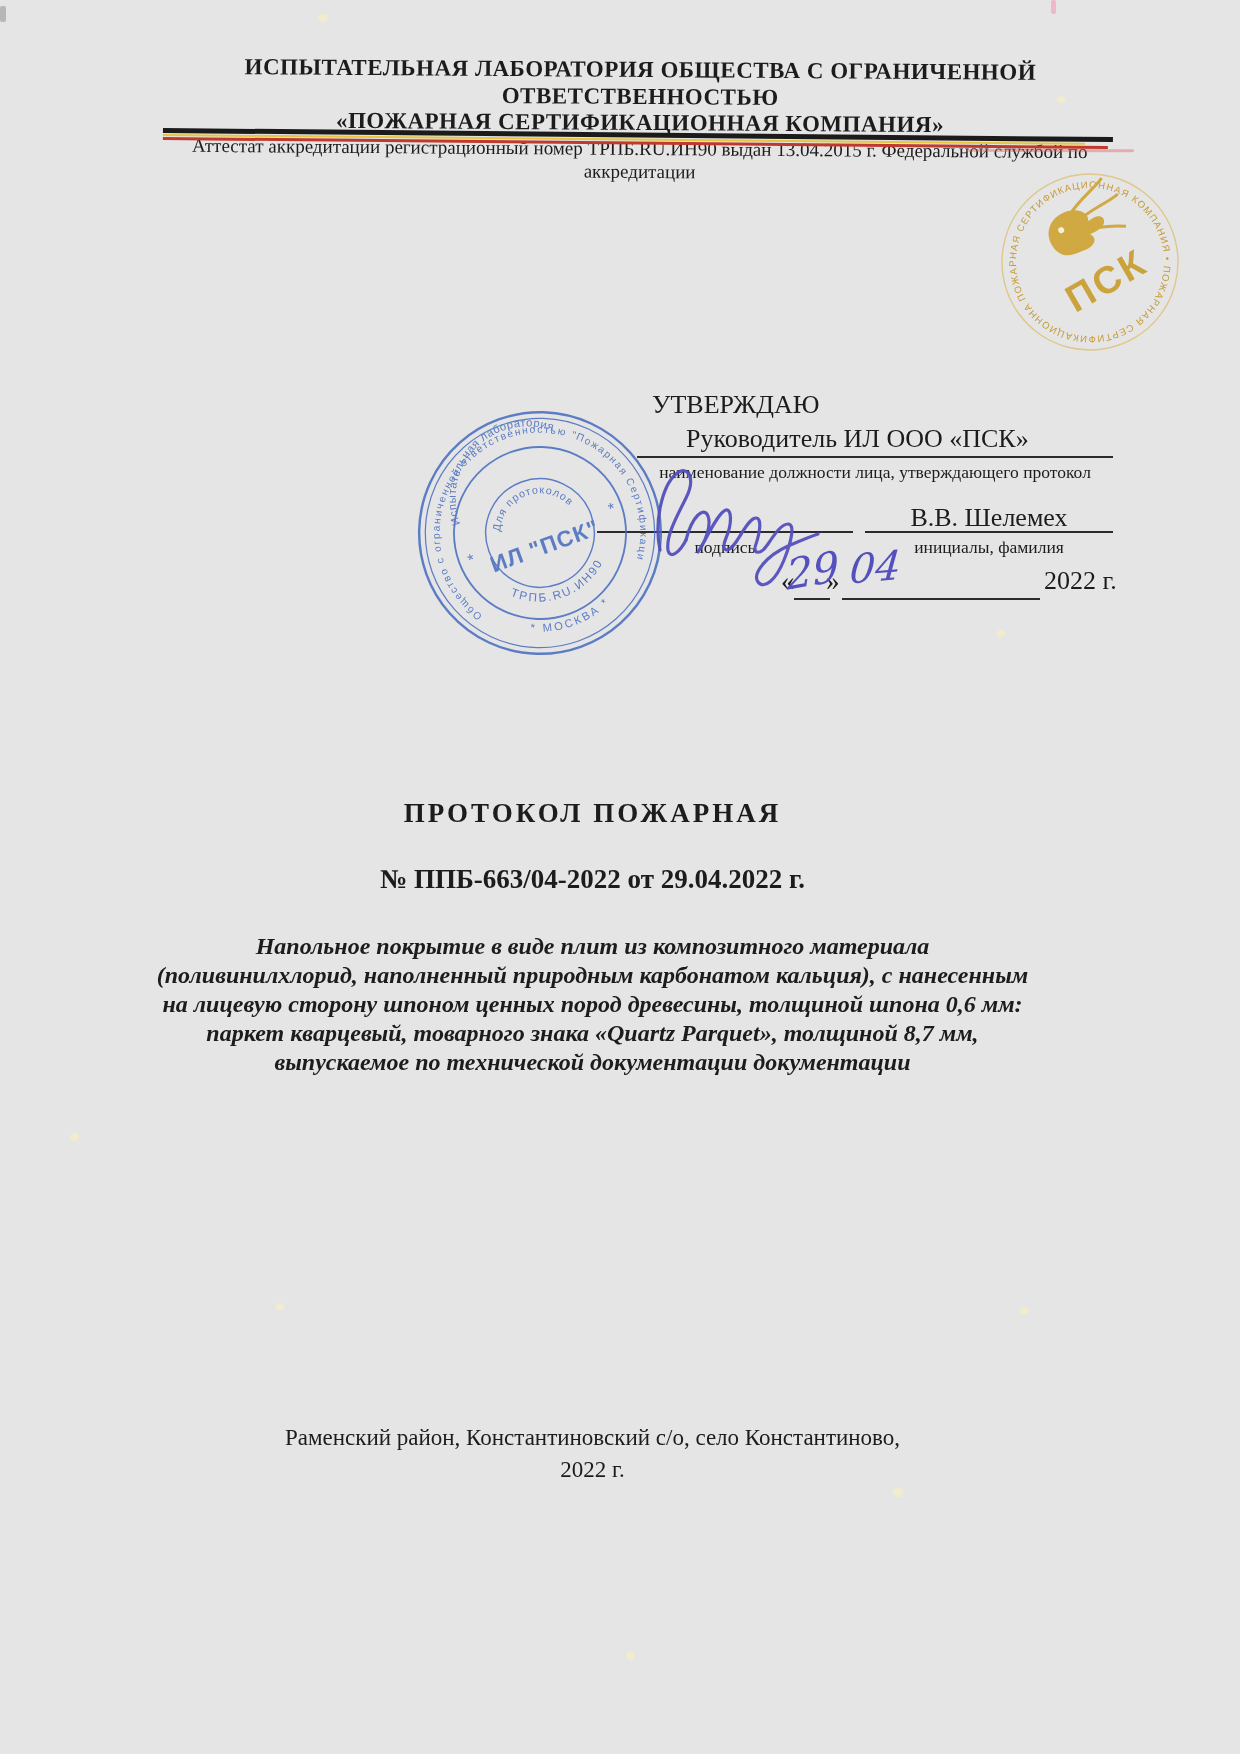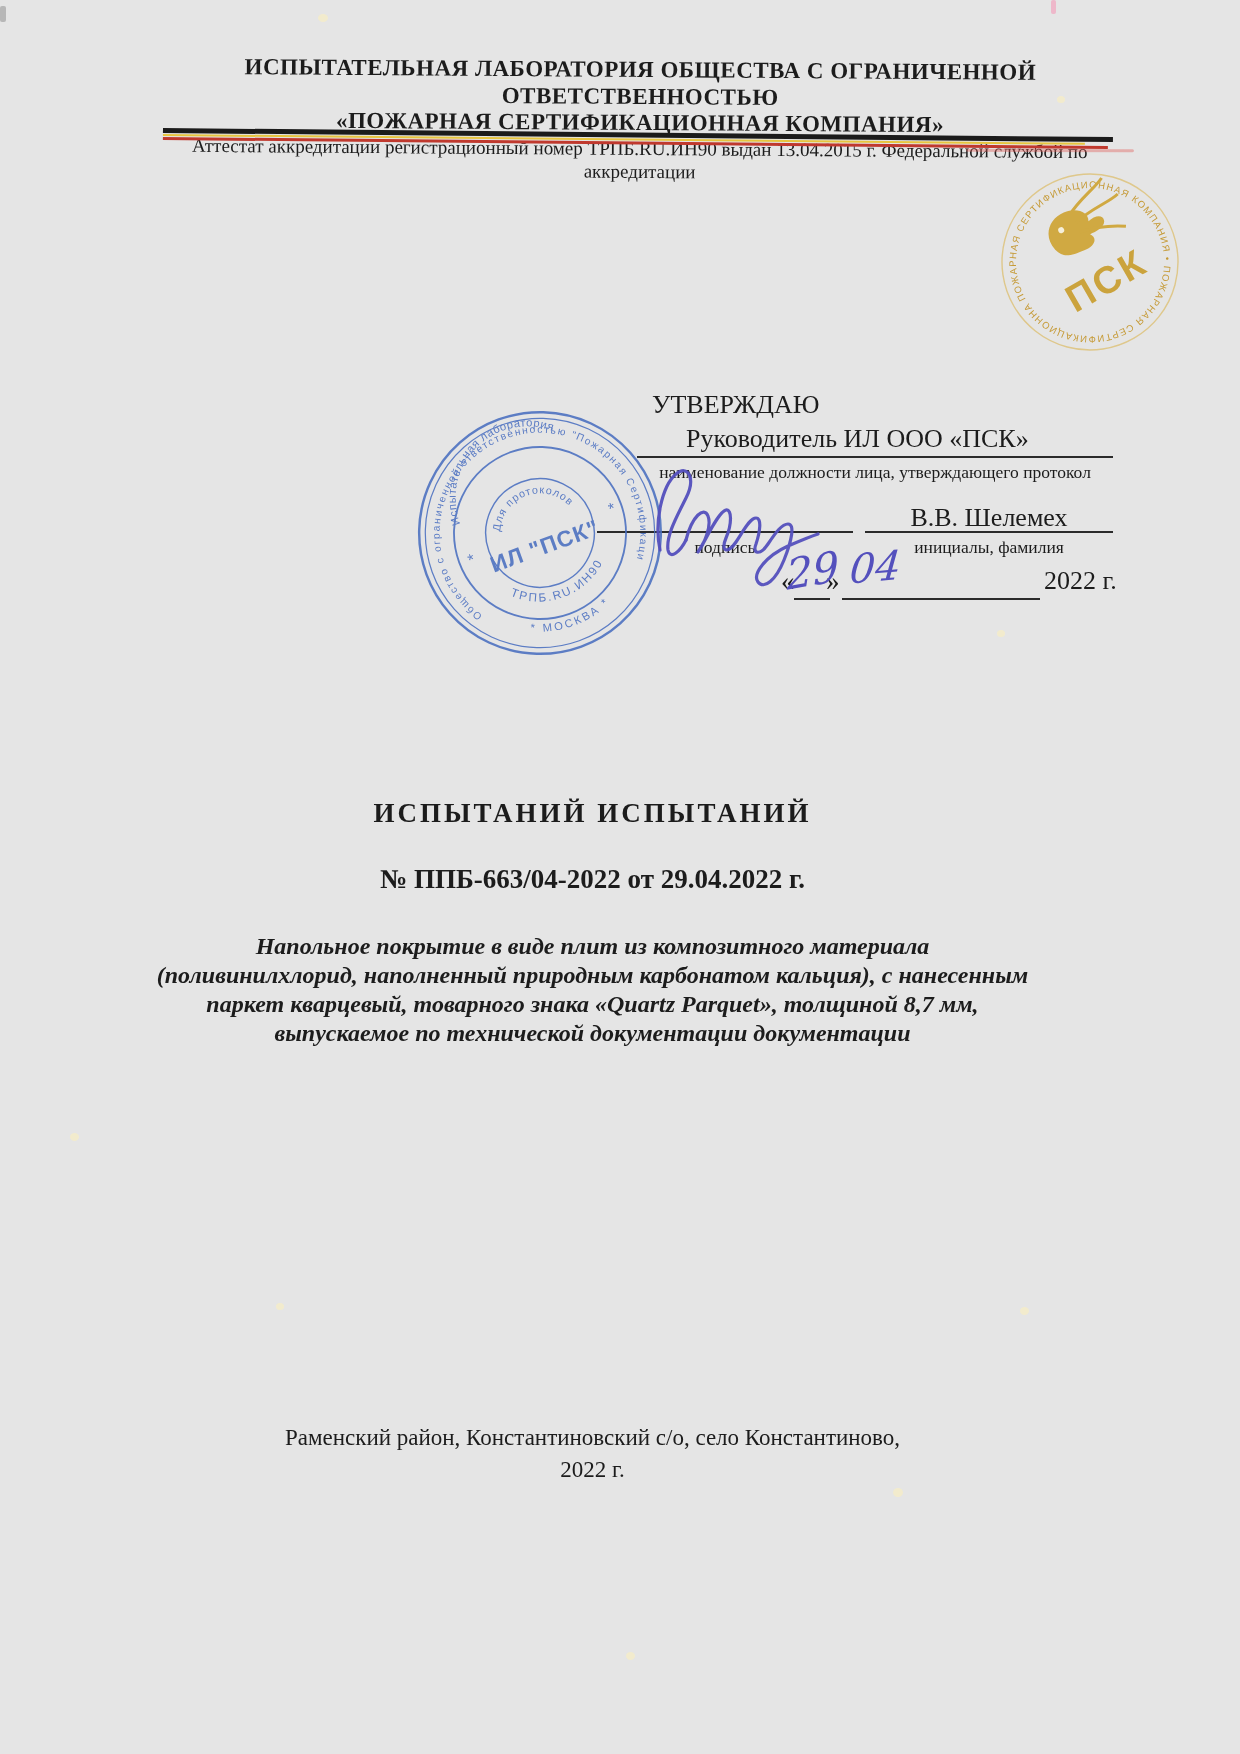--- a/index.html
+++ b/index.html
@@ -166,26 +166,27 @@
         <text font-size="10.5" letter-spacing="1">
           <textPath href="#stInTop" startOffset="50%" text-anchor="middle">Для протоколов</textPath>
         </text>
         <text x="50" y="132" font-size="16">*</text>
         <text x="196" y="132" font-size="16">*</text>
         <text x="125" y="146" text-anchor="middle" font-weight="bold" font-size="22" letter-spacing="1">ИЛ "ПСК"</text>
       </g>
     </g>
   </svg>
 
-  <div class="main-col protocol-title">ИСПЫТАНИЙ ИСПЫТАНИЙ</div>
+  <div class="main-col protocol-title">ПРОТОКОЛ ПОЖАРНАЯ</div>
   <div class="main-col doc-number">№ ППБ-663/04-2022 от 29.04.2022 г.</div>
 
   <div class="main-col descr">
     <div>Напольное покрытие в виде плит из композитного материала</div>
     <div>(поливинилхлорид, наполненный природным карбонатом кальция), с нанесенным</div>
+    <div>на лицевую сторону шпоном ценных пород древесины, толщиной шпона 0,6 мм:</div>
     <div>паркет кварцевый, товарного знака «Quartz Parquet», толщиной 8,7 мм,</div>
     <div>выпускаемое по технической документации документации</div>
   </div>
 
   <div class="main-col footer-block">
     <div>Раменский район, Константиновский с/о, село Константиново,</div>
     <div>2022 г.</div>
   </div>
 
   <div class="artifact a-pink"></div>

